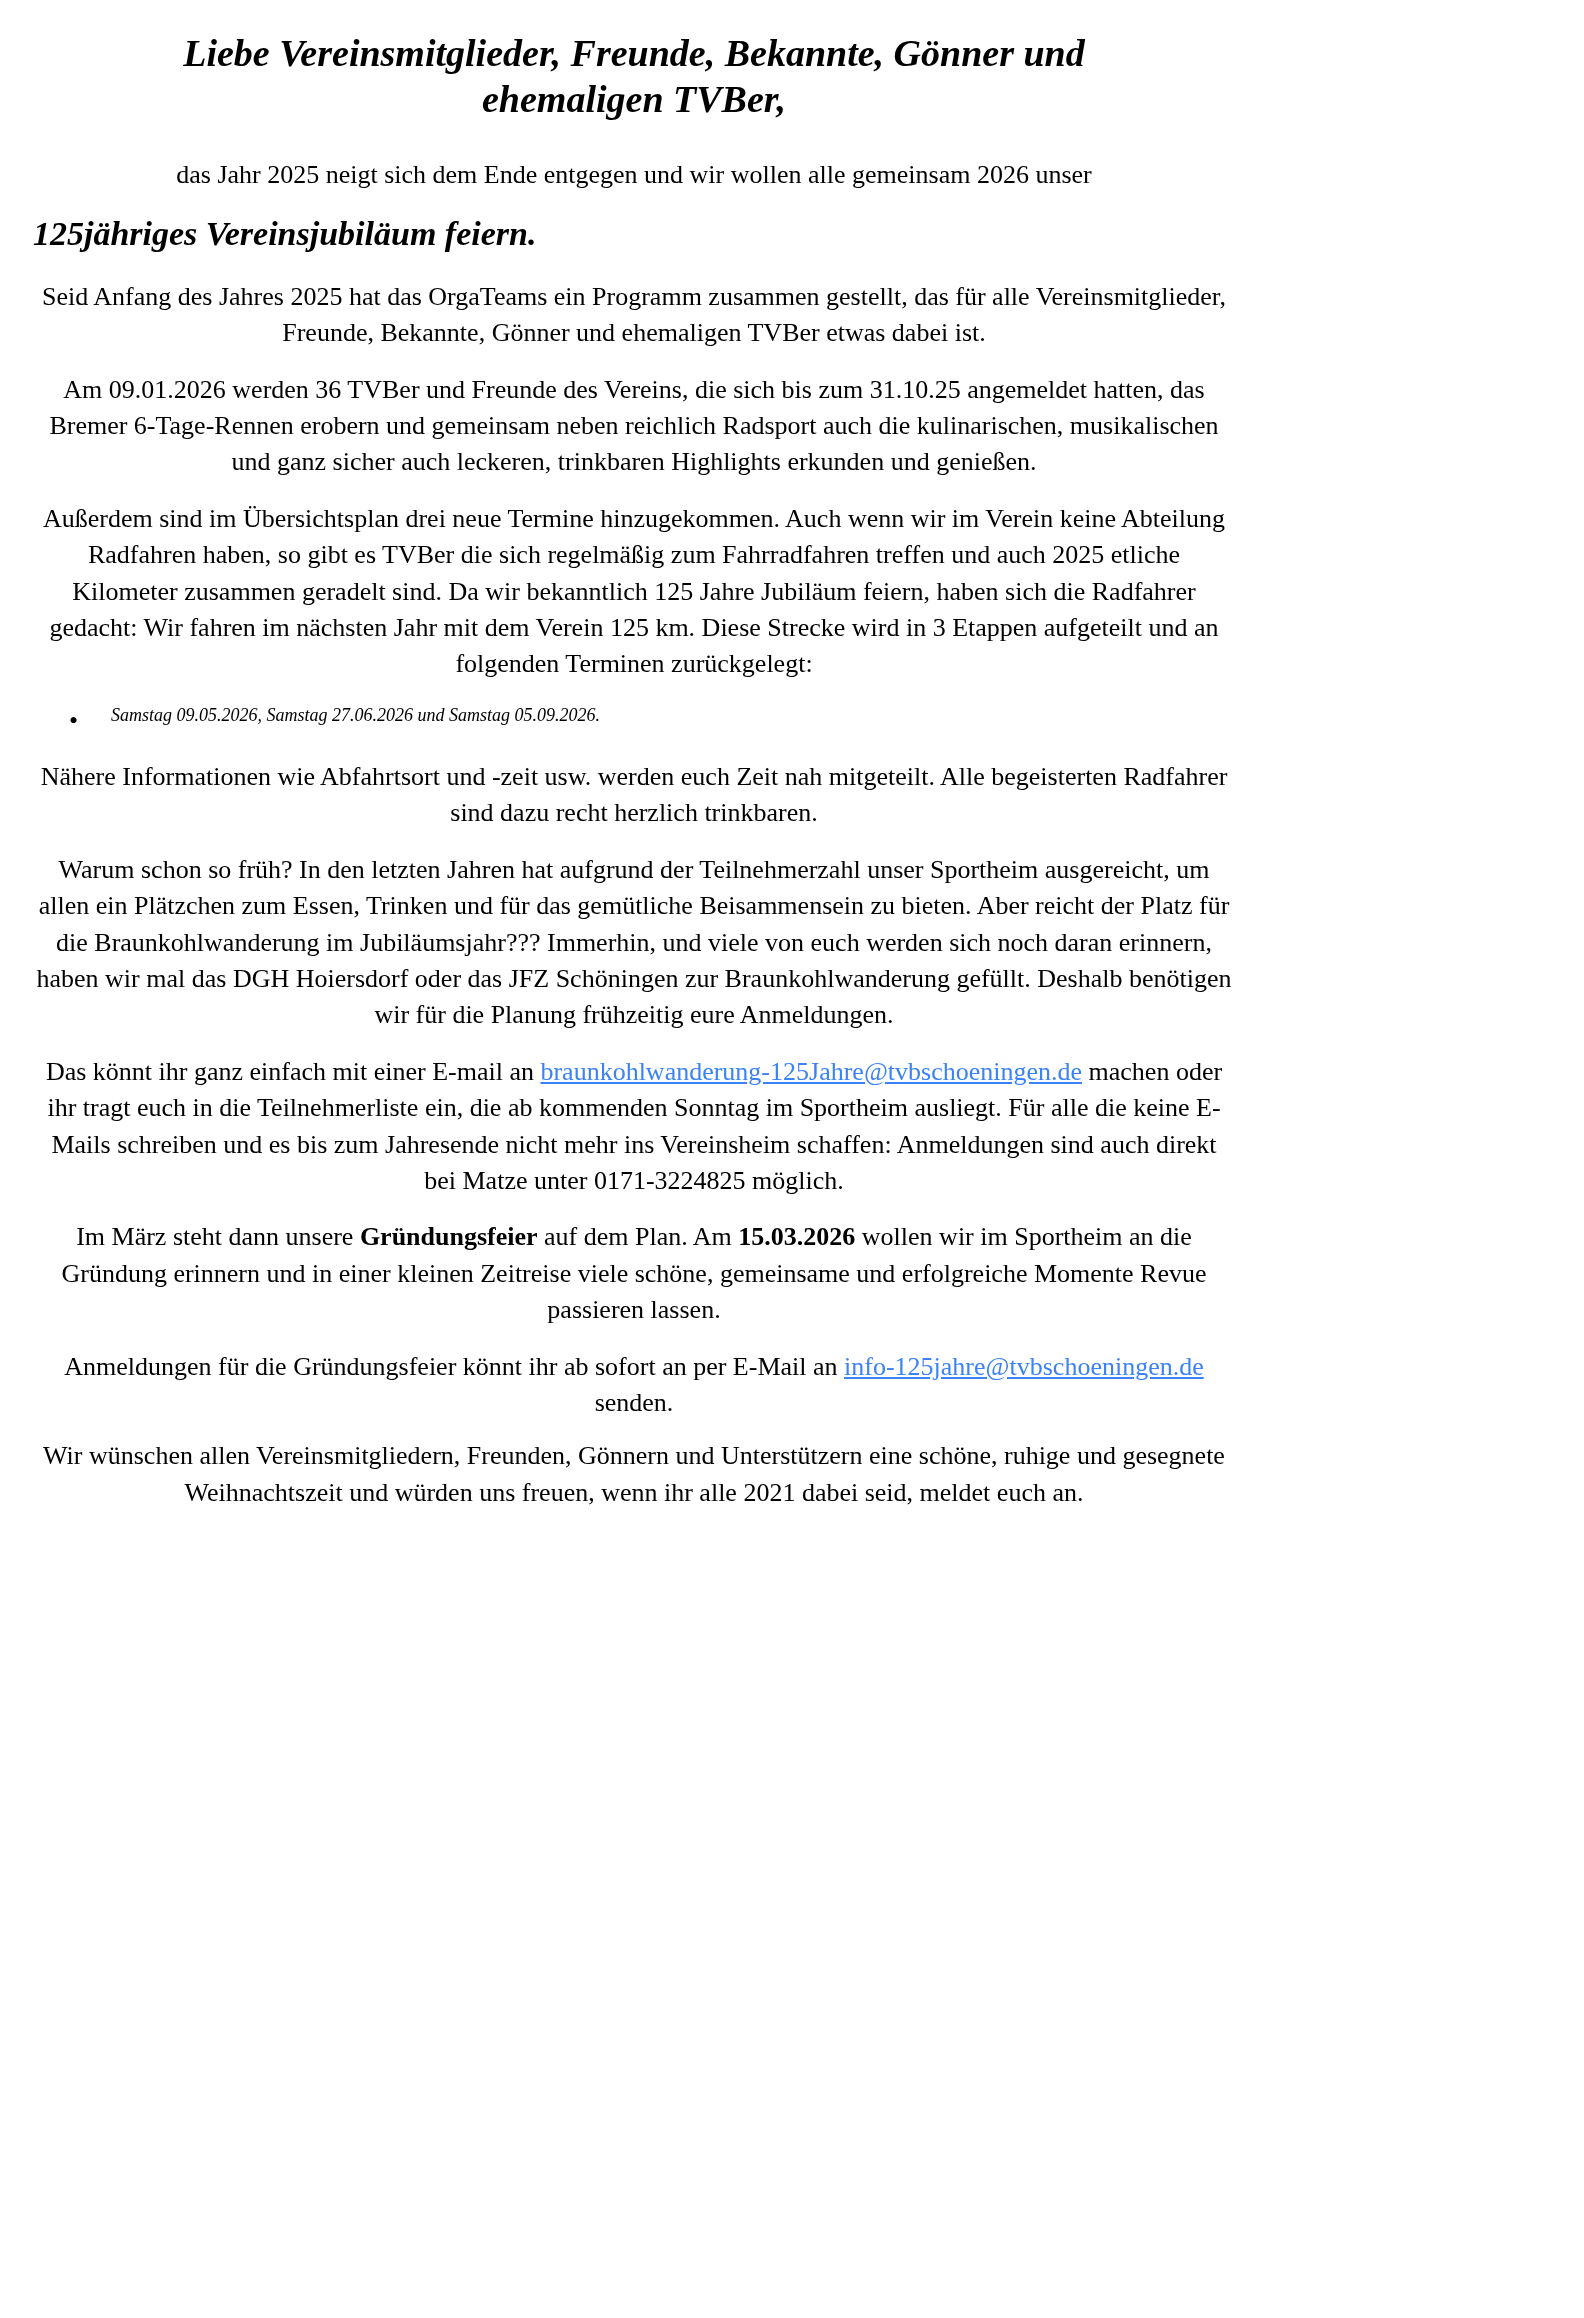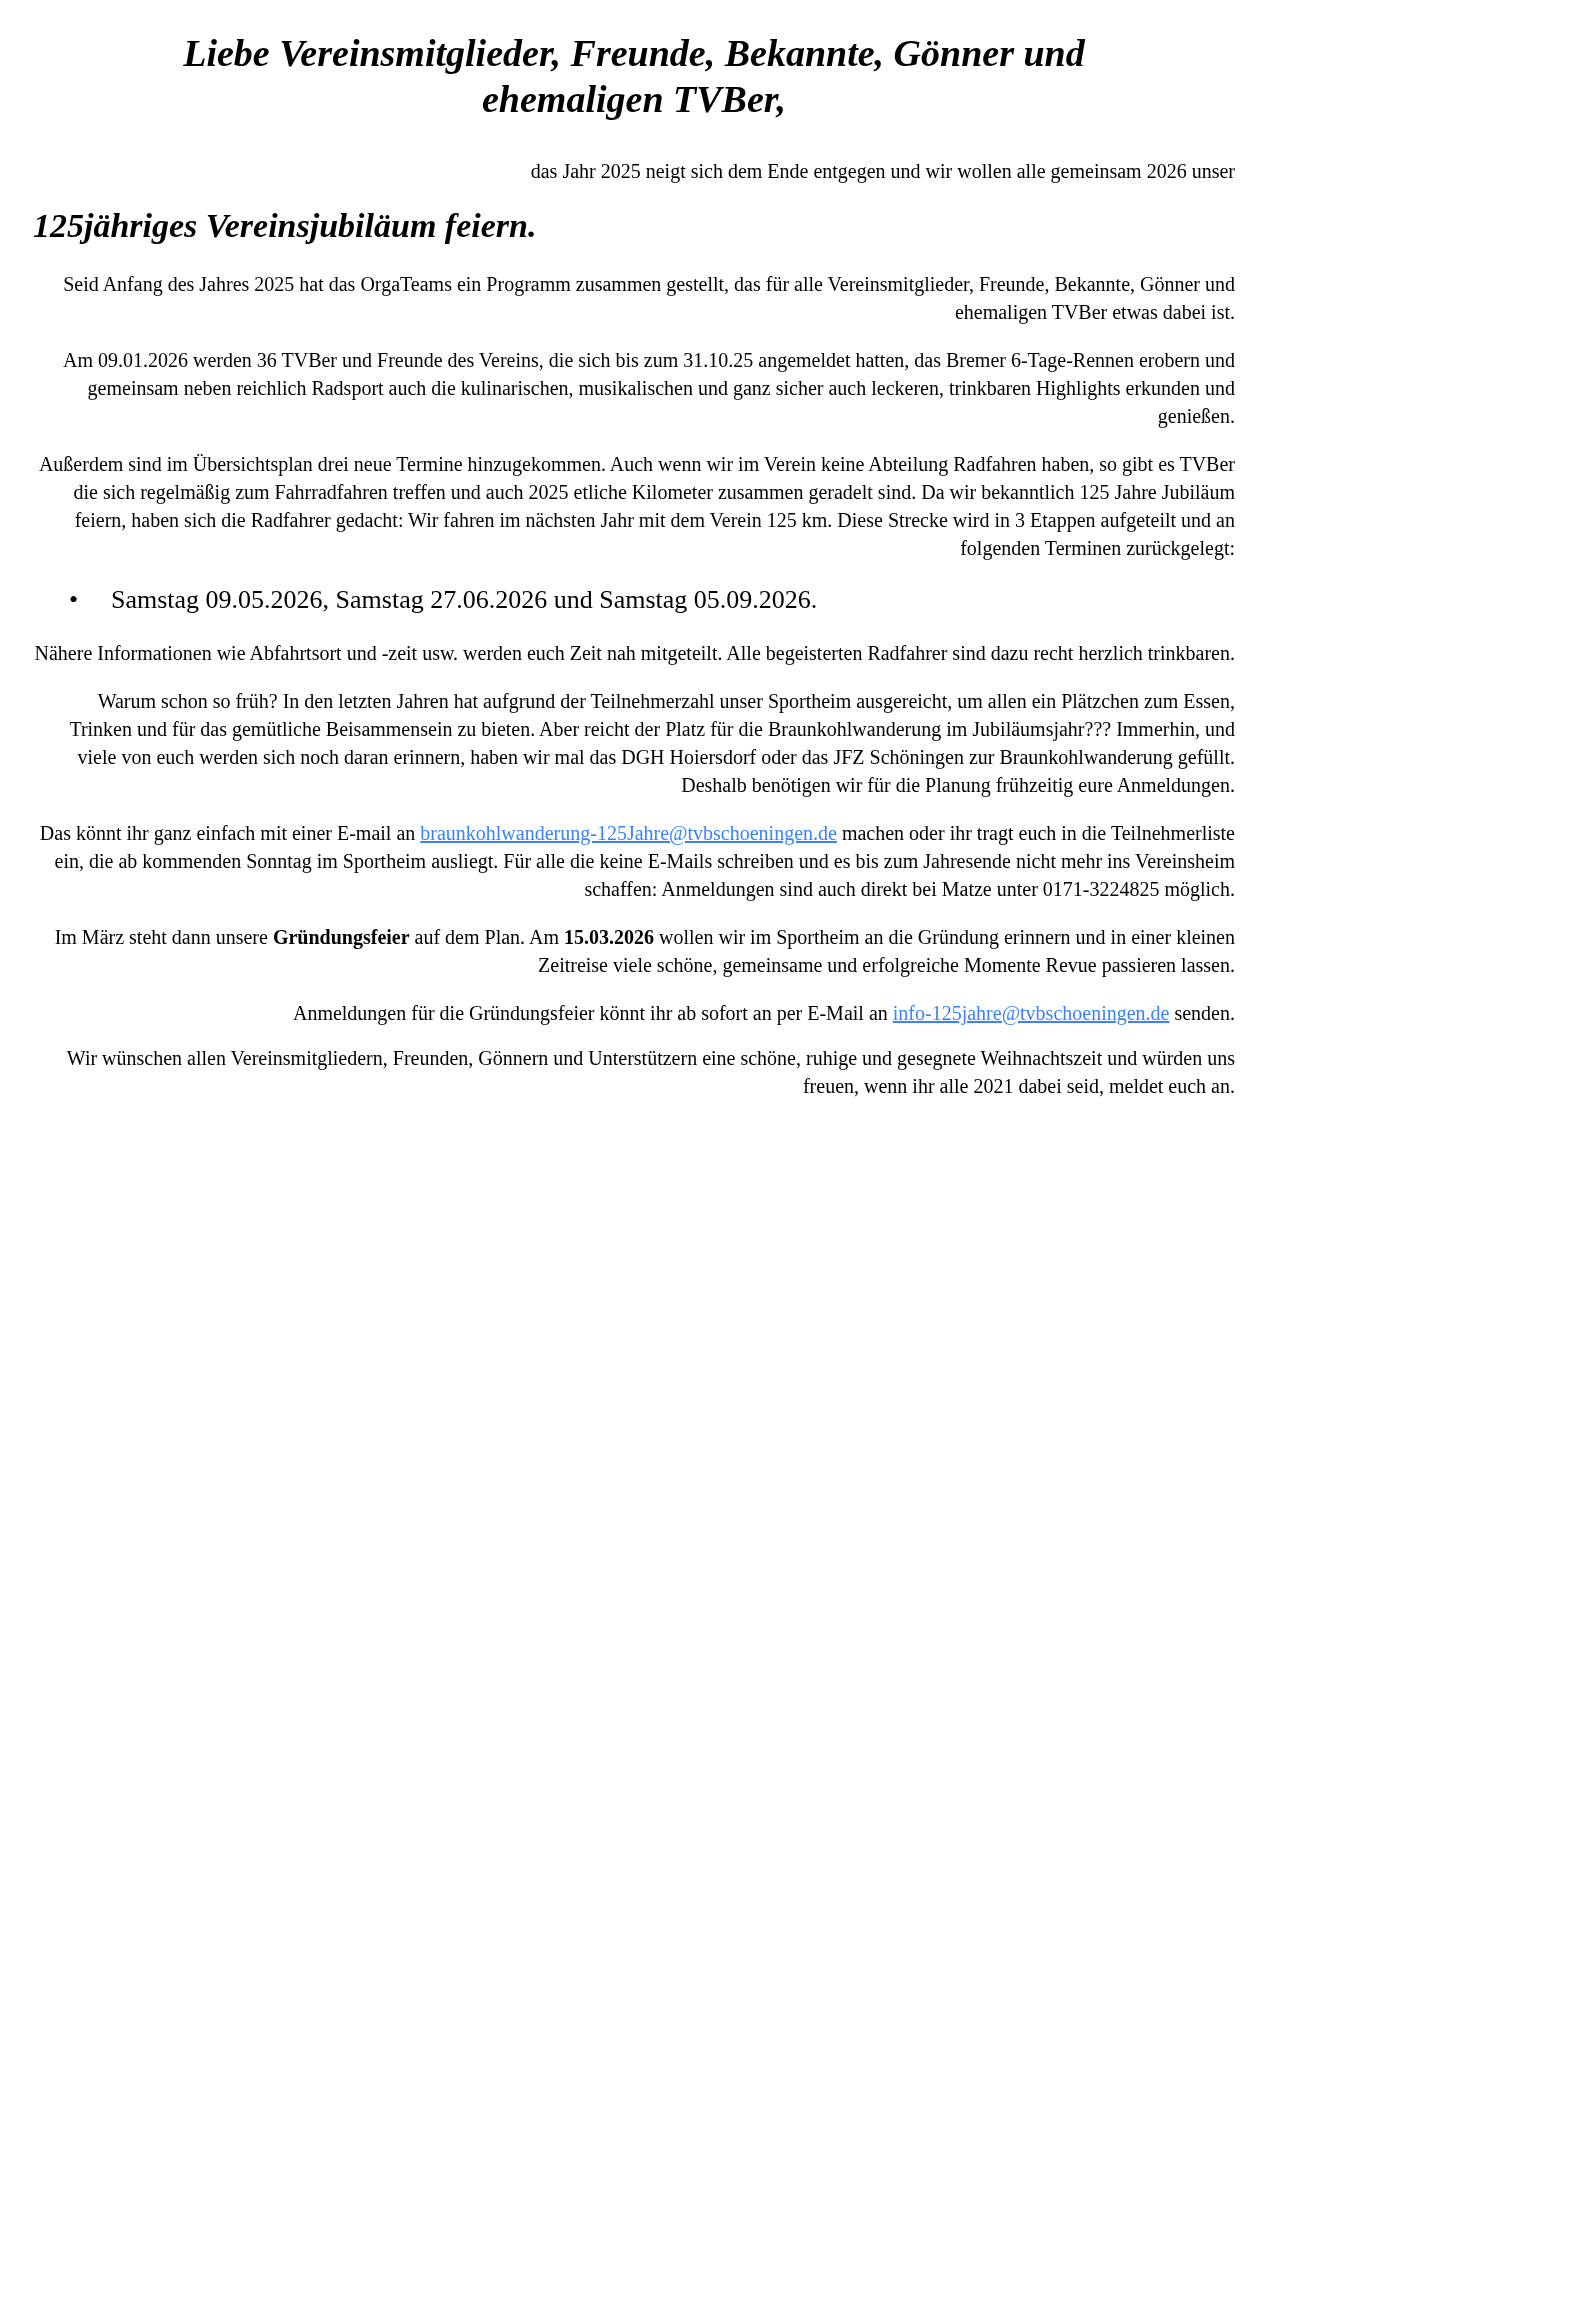--- a/index.html
+++ b/index.html
@@ -21,24 +21,24 @@
   }
   .doc-title {
     font-size: 38px;
     font-weight: bold;
     font-style: italic;
     text-align: center;
     line-height: 1.22;
     margin: 7.8px 28px 0 28px;
   }
   p.para {
-    font-size: 20px;
+    font-size: 26px;
     line-height: 1.40;
     margin: 0 0 20px 0;
-    text-align: right;
+    text-align: center;
   }
   p.tight {
     margin-bottom: 17px;
   }
   .spacer-lg { height: 34px; }
   .jubilee {
     font-size: 34px;
     font-weight: bold;
     font-style: italic;
     text-align: left;
@@ -51,22 +51,23 @@
     margin: 0 0 20px 0;
     padding-left: 36px;
   }
   .bullet-dot {
     width: 42px;
     flex: 0 0 42px;
     font-size: 26px;
     line-height: 1.40;
   }
   .bullet-text {
-    font-size: 26px;
+    font-size: 18px;
     line-height: 1.40;
+    font-style: italic;
   }
   b, .b { font-weight: bold; }
   a.maillink, .maillink {
     color: #3b82f6;
     text-decoration: underline;
     word-break: break-word;
   }
 </style>
 </head>
 <body>

